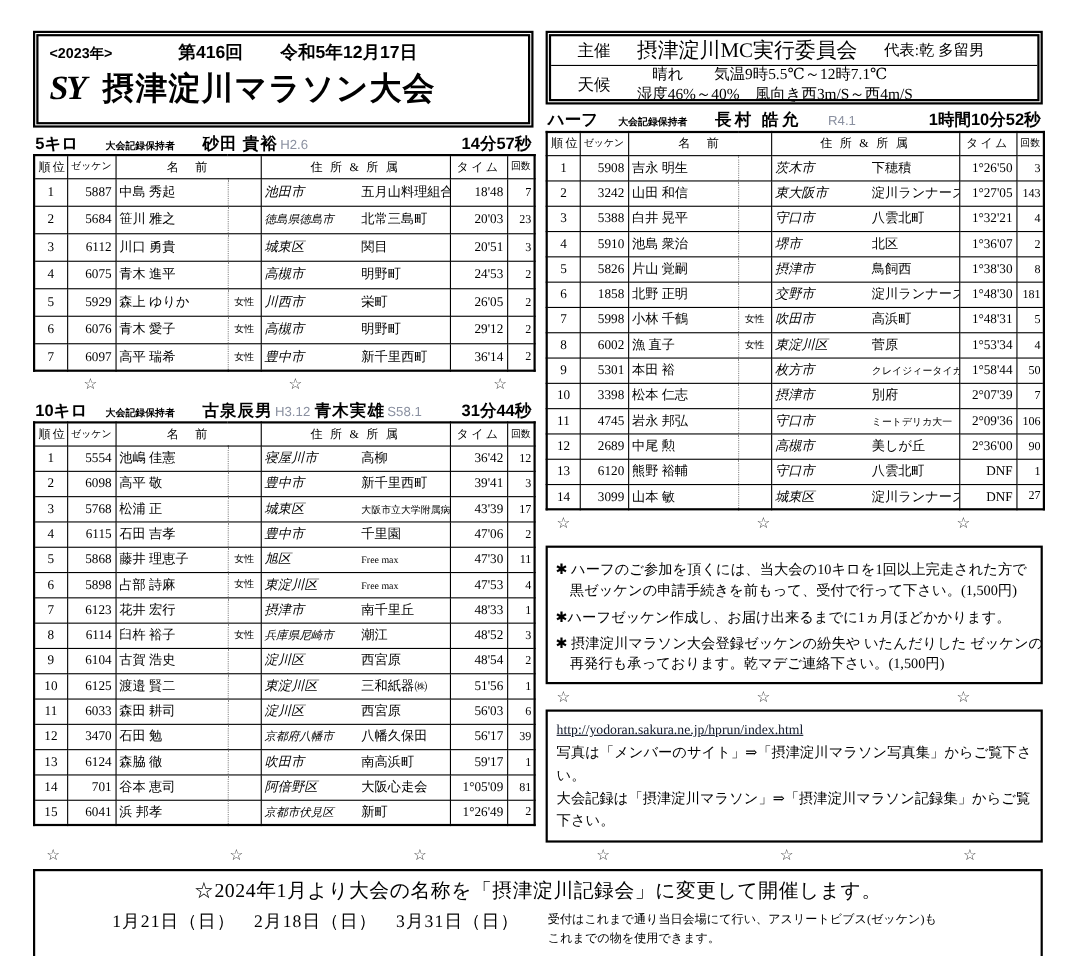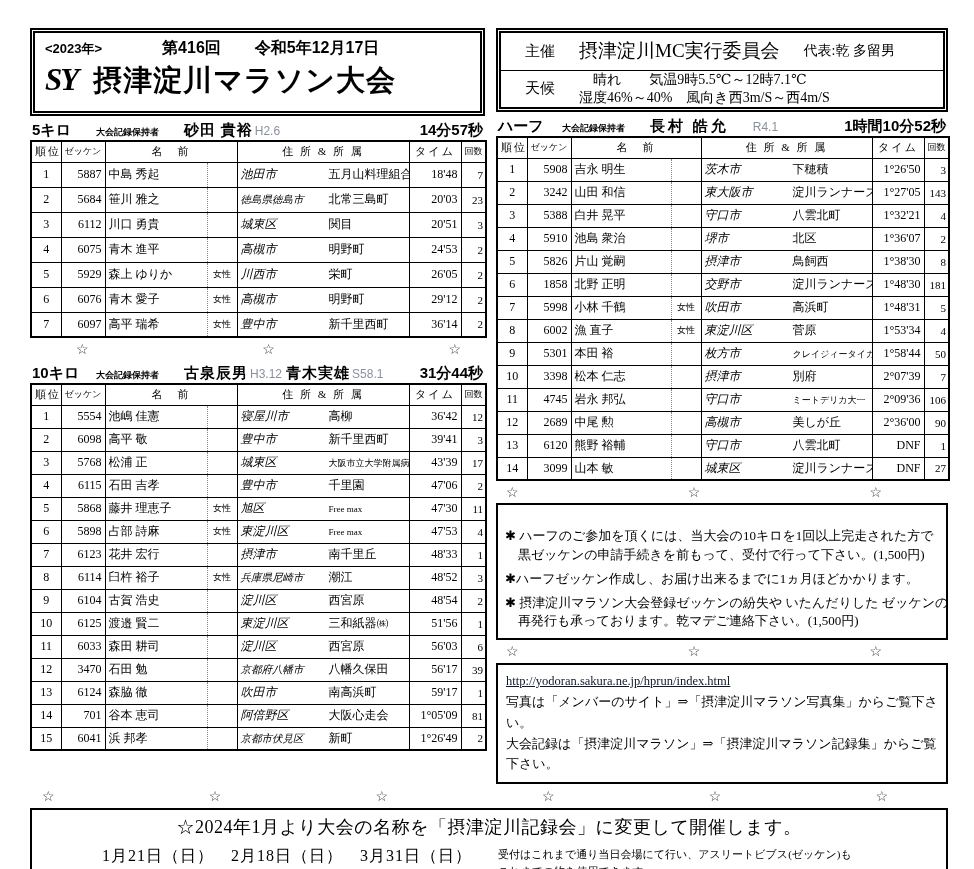--- a/index.html
+++ b/index.html
@@ -16,21 +16,21 @@
   
   .title-box { border:5px double #000; height:88px; padding:3px 12px 0 10px; }
   .title-line1 { display:flex; align-items:baseline; gap:34px; font-weight:bold; margin-top:2px; }
   .t-year { font-size:13px; }
   .t-edition { font-size:16px; margin-left:26px; }
   .t-date { font-size:16px; }
   .title-line2 { display:flex; align-items:baseline; gap:16px; margin-top:2px; }
   .t-logo { font-size:31px; font-weight:bold; font-style:italic; letter-spacing:-2px; }
   .t-title { font-size:29px; font-weight:600; letter-spacing:1px; white-space:nowrap; }
 
-  .info-box { border:5px double #000; height:84px; display:flex; flex-direction:column; }
+  .info-box { border:5px double #000; height:67px; display:flex; flex-direction:column; }
   .info-row { flex:1; display:flex; align-items:center; }
   .info-row + .info-row { border-top:1.5px solid #000; }
   .info-label { width:78px; text-align:center; font-size:15px; flex:none; }
   .org-val { font-size:19px; }
   .org-rep { font-size:14px; margin-left:24px; }
   .weather-block { font-size:14px; line-height:1.25; }
   .weather-block .w1 { padding-left:14px; }
 
   
   .race-header { display:flex; align-items:baseline; height:24px; padding:5px 2px 0 2px; white-space:nowrap; }
@@ -61,21 +61,21 @@
   td.count { text-align:right; font-size:11px; padding:0 2px; }
 
   
   .star3 { display:flex; justify-content:space-between; align-items:center;
            height:21px; font-size:14px; color:#333; padding:2px 24px 0 46px; }
   .star3.right-side { padding:2px 66px 0 10px; }
   .starfull { display:flex; justify-content:space-between; align-items:center;
            height:22px; font-size:14px; color:#333; padding:2px 60px 0 12px; }
 
   
-  .notes-box { border:2.5px solid #000; margin-top:1px; padding:22px 4px 7px 7px;
+  .notes-box { border:2.5px solid #000; margin-top:11px; padding:11px 4px 7px 7px;
                font-size:13px; line-height:1.45; }
   .note-line { white-space:nowrap; }
   .note-line.indent { padding-left:13px; }
   .note-line.gap { margin-top:5px; }
   .links-box { border:2.5px solid #000; margin-top:2px; padding:6px 8px 7px 8px;
                font-size:13px; line-height:1.6; }
   .links-box a { color:#0f172a; font-size:12.5px; }
 
   
   .announce-box { border:2.5px solid #000; margin-top:2px; width:918px; height:88px;

